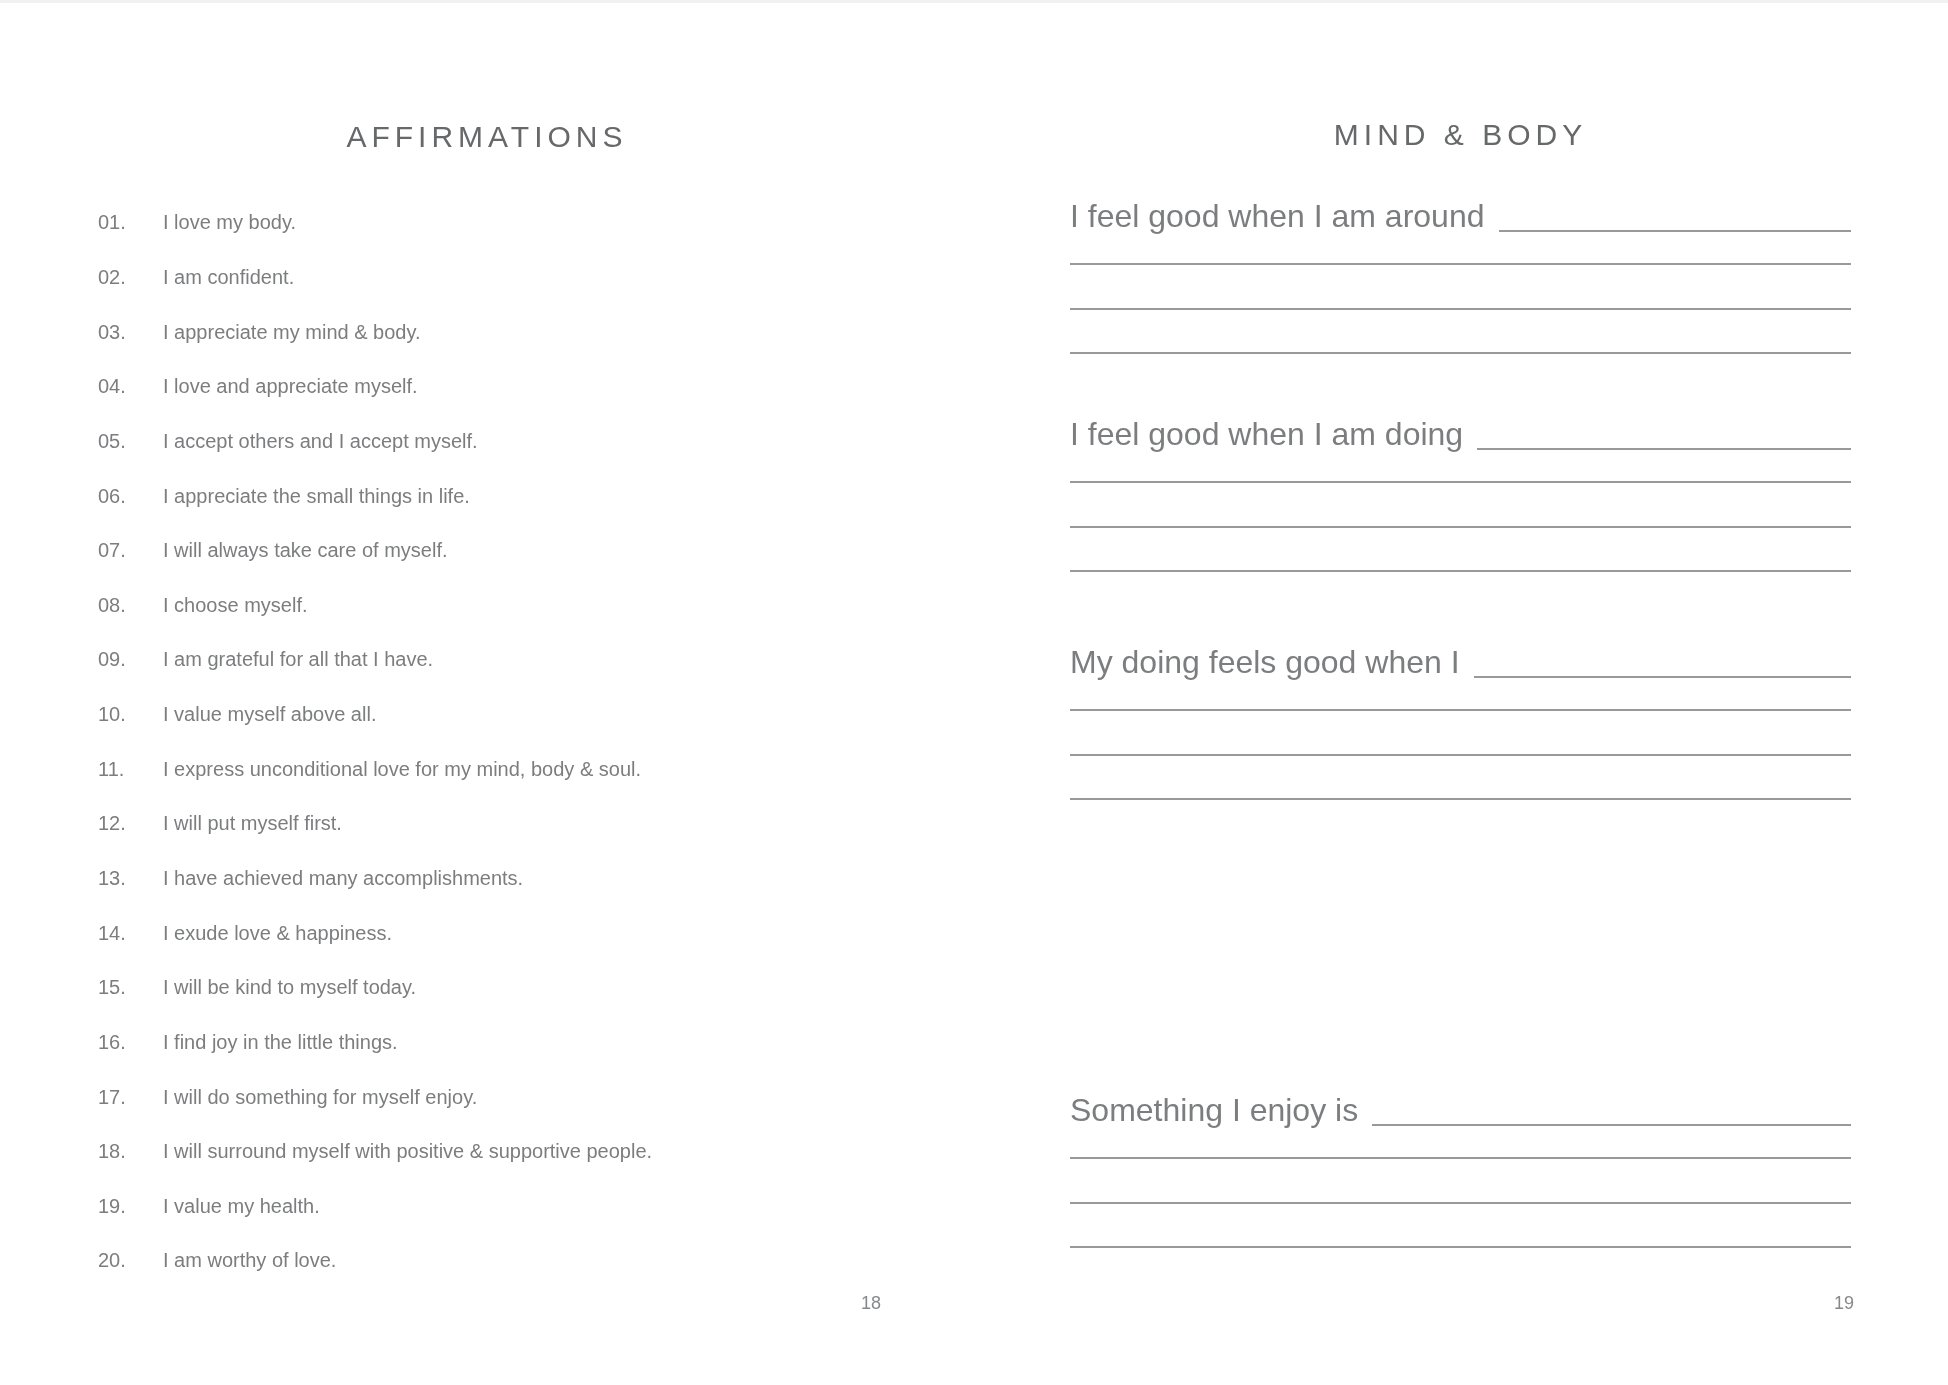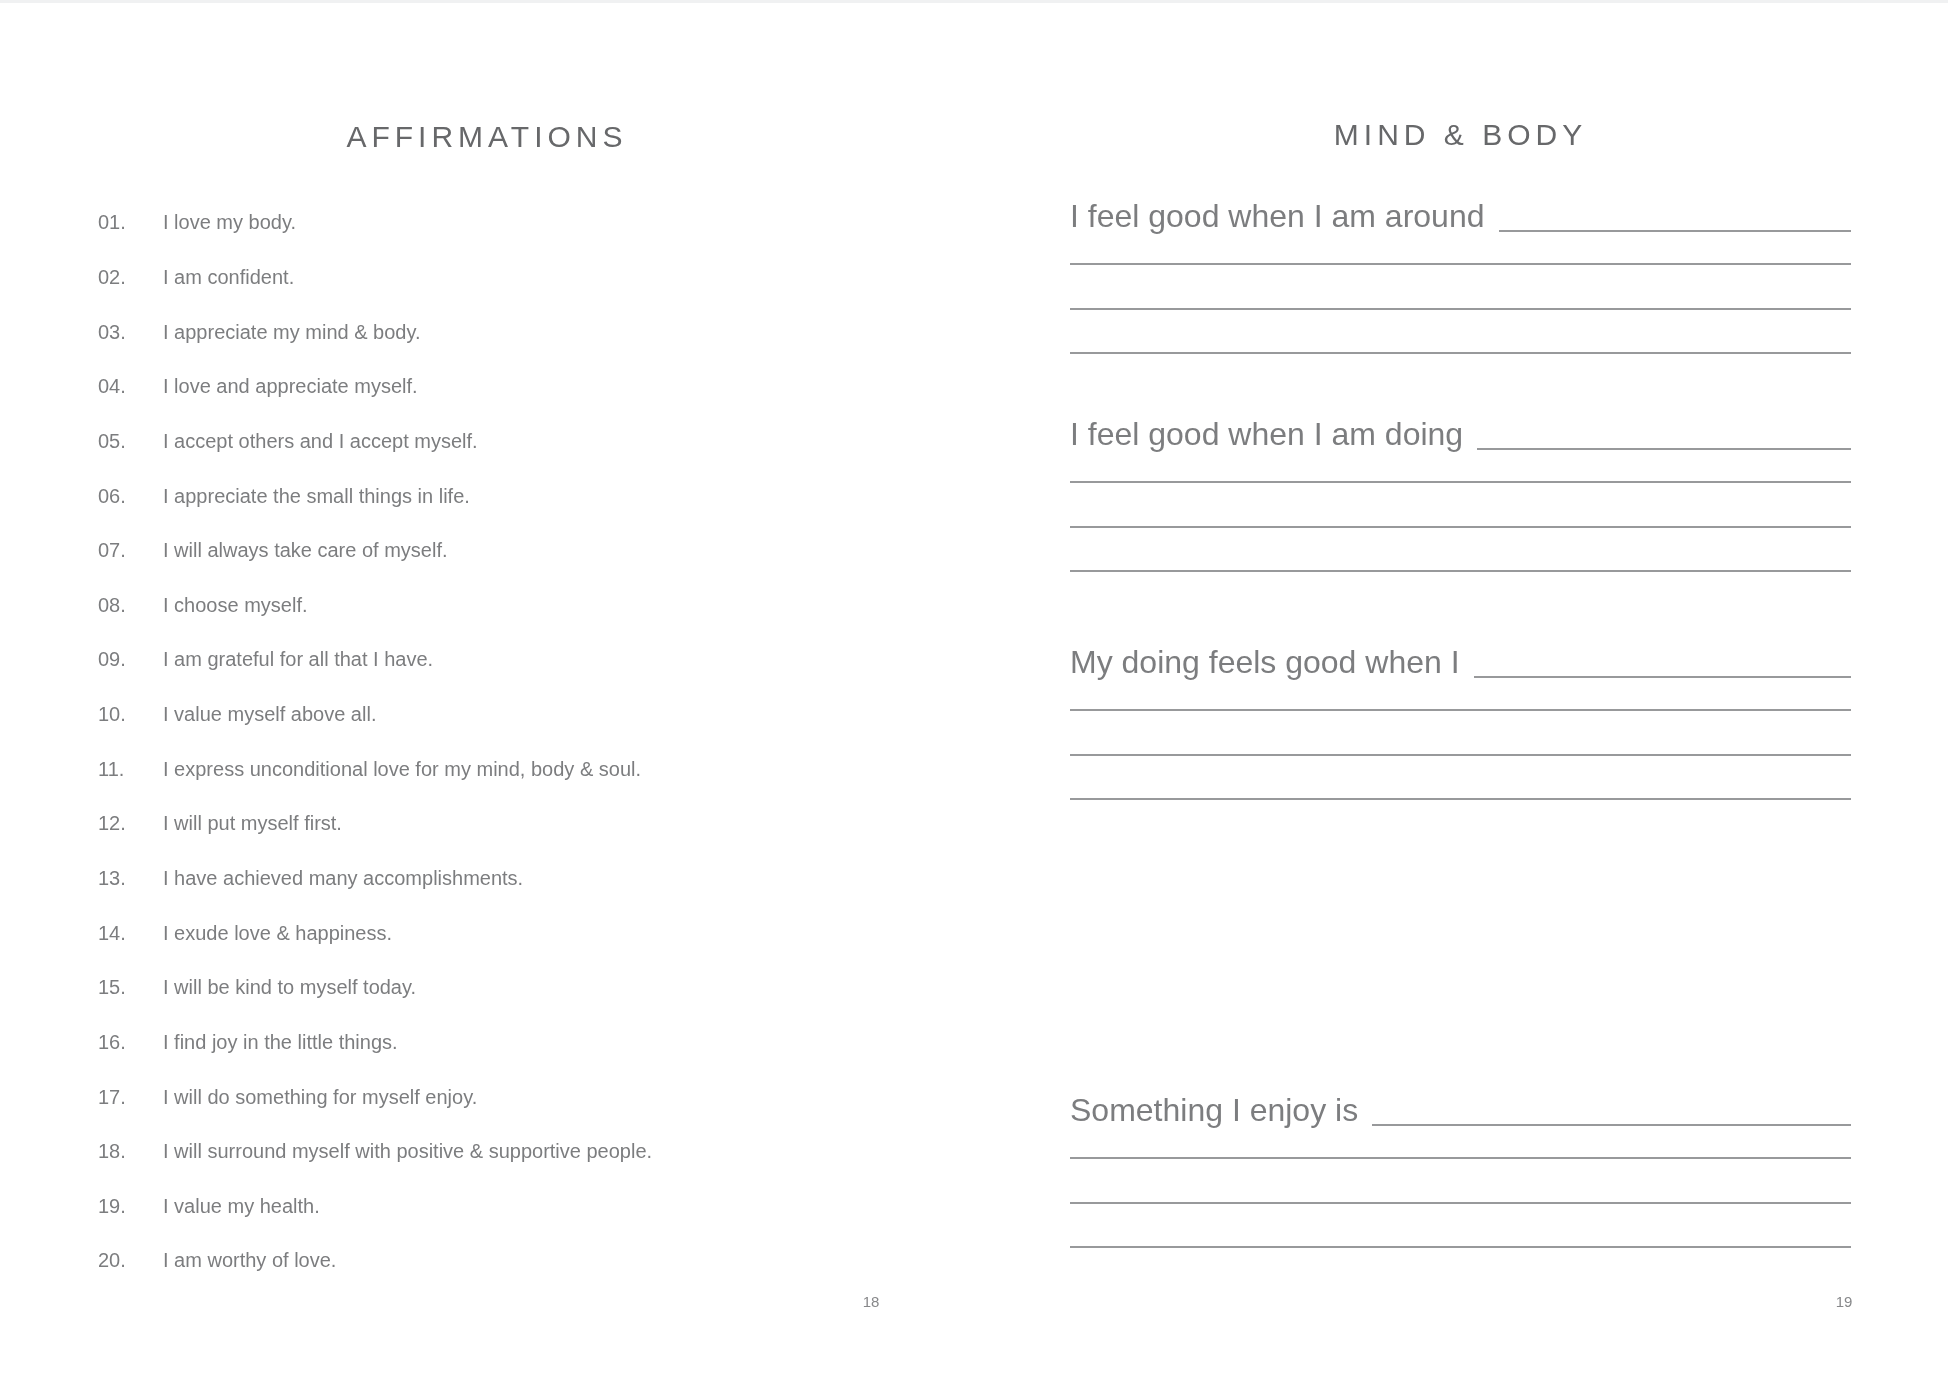--- a/index.html
+++ b/index.html
@@ -71,21 +71,21 @@
   .full-line{
     position:absolute;left:0;right:0;height:0;
     border-top:2px solid var(--line);
   }
   .fl-1{top:59px;}
   .fl-2{top:104px;}
   .fl-3{top:148px;}
   
   .page-num{
     position:absolute;top:1294px;
-    font-size:15px;color:var(--pagenum);line-height:1;
+    font-size:18px;color:var(--pagenum);line-height:1;
     text-align:center;width:44px;
   }
   .page-num-left{left:849px;}
   .page-num-right{left:752px;}
 </style>
 </head>
 <body>
 
 <div class="top-rule"></div>
 

